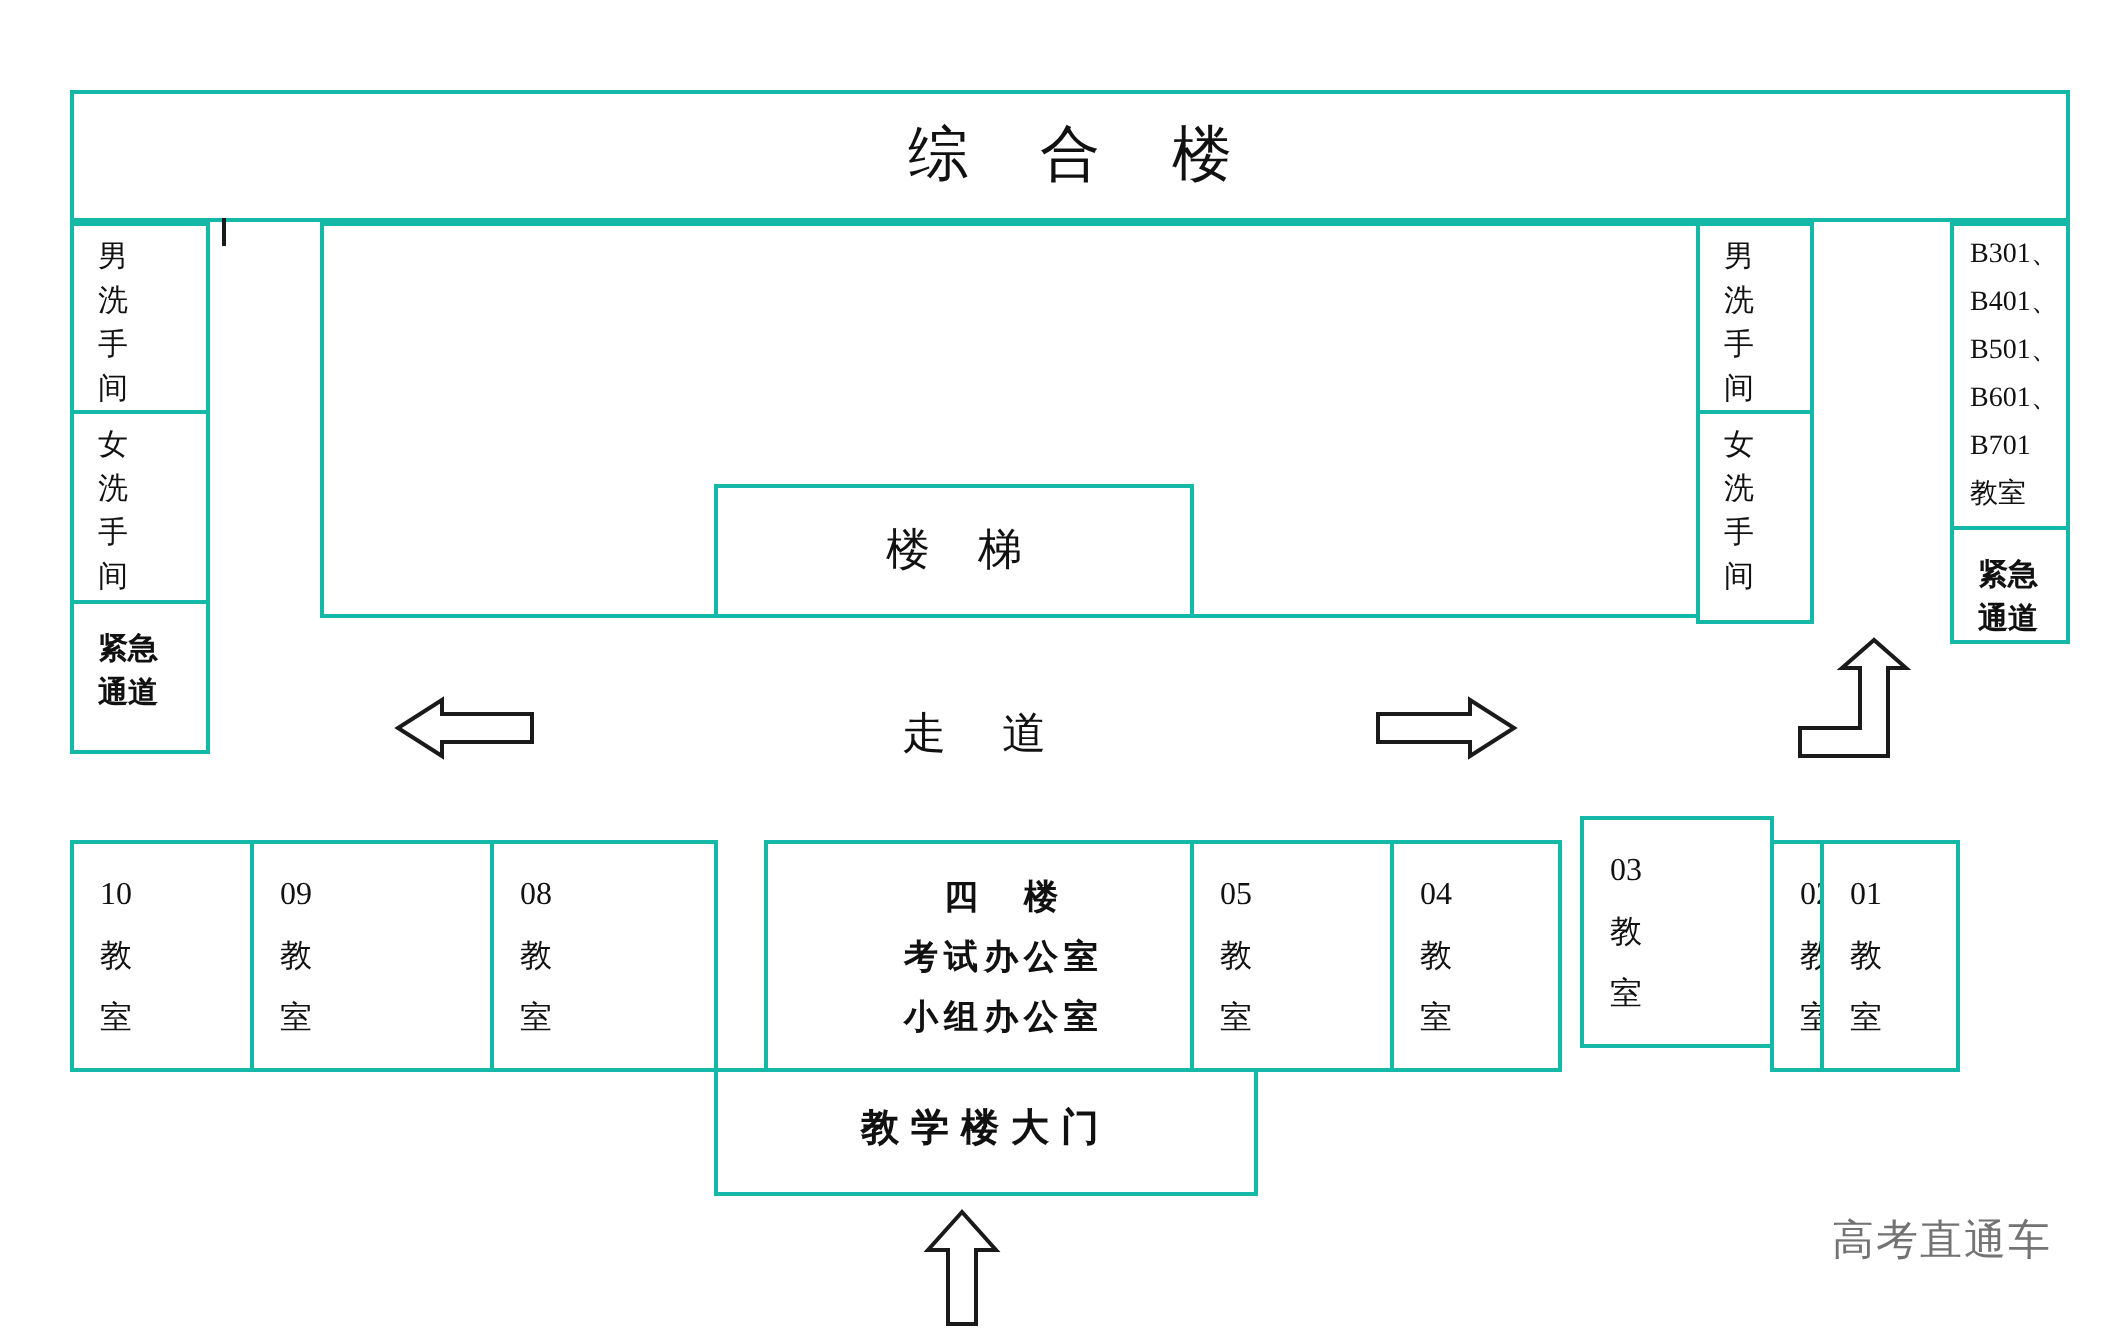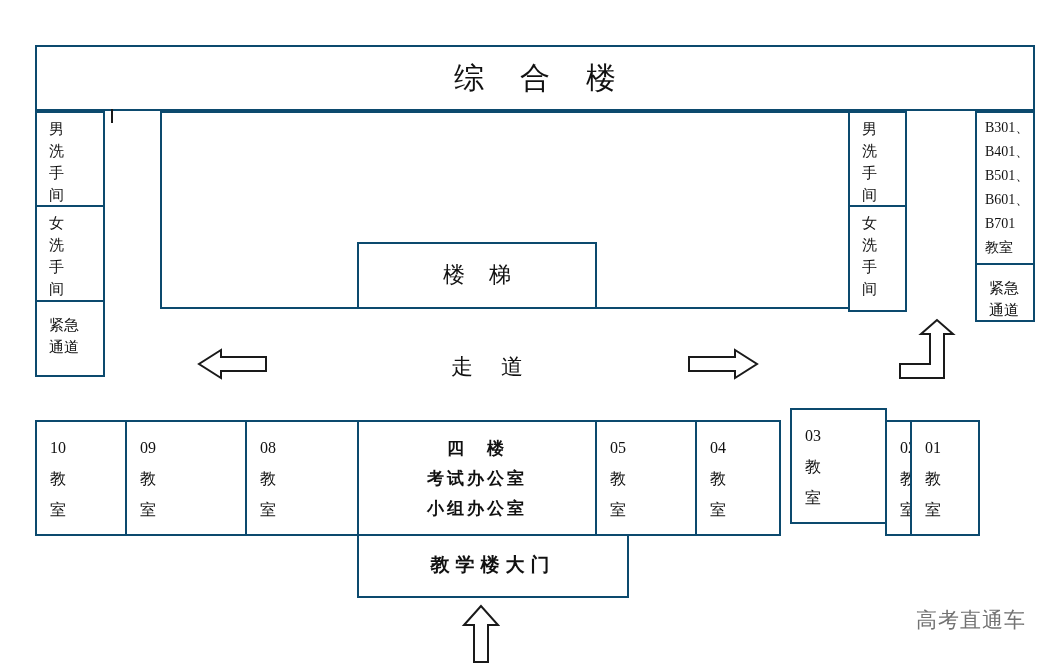--- a/index.html
+++ b/index.html
@@ -1,39 +1,39 @@
 <!DOCTYPE html>
 <html><head>
 <meta charset="utf-8">
 <style>
   html,body{margin:0;padding:0;background:#fff;}
   .stage{
     position:relative;width:1061px;height:667px;background:#ffffff;overflow:hidden;
     font-family:"Liberation Serif","DejaVu Serif",serif;color:#111111;
   }
   .box{
-    position:absolute;border:2px solid #0c4a6e;box-sizing:border-box;background:#fff;
+    position:absolute;border:2px solid #14b8a6;box-sizing:border-box;background:#fff;
   }
   .pre{white-space:pre-line;}
   .title{
     font-size:30px;line-height:62px;text-align:center;
     letter-spacing:36px;text-indent:36px;
   }
   .room{font-size:15px;line-height:22px;padding:5px 0 0 12px;}
-  .room.pad2{padding-top:12px;}
+  .room.pad2{padding-top:12px;font-weight:bold;}
   .b-rooms{font-size:14px;line-height:24px;padding:3px 0 0 8px;}
   .stairs{font-size:22px;line-height:62px;text-align:center;letter-spacing:24px;text-indent:24px;}
   .corridor-label{
     position:absolute;font-size:22px;text-align:center;
     letter-spacing:28px;text-indent:28px;
   }
   .classroom{font-size:16px;line-height:31px;padding:10px 0 0 13px;}
   .office{
     font-size:17px;font-weight:bold;text-align:center;
-    line-height:30px;padding-top:12px;letter-spacing:3px;
+    line-height:30px;padding-top:12px;letter-spacing:3px;margin-left:25px;
   }
   .gate{
     font-size:19px;font-weight:bold;text-align:center;
     line-height:58px;letter-spacing:6px;
   }
   .stub{position:absolute;border-left:2px solid #1a1a1a;width:0;}
   .icon{position:absolute;}
   .wm{
     position:absolute;font-family:"Liberation Sans","DejaVu Sans",sans-serif;
     font-size:21px;color:#737373;letter-spacing:1px;

